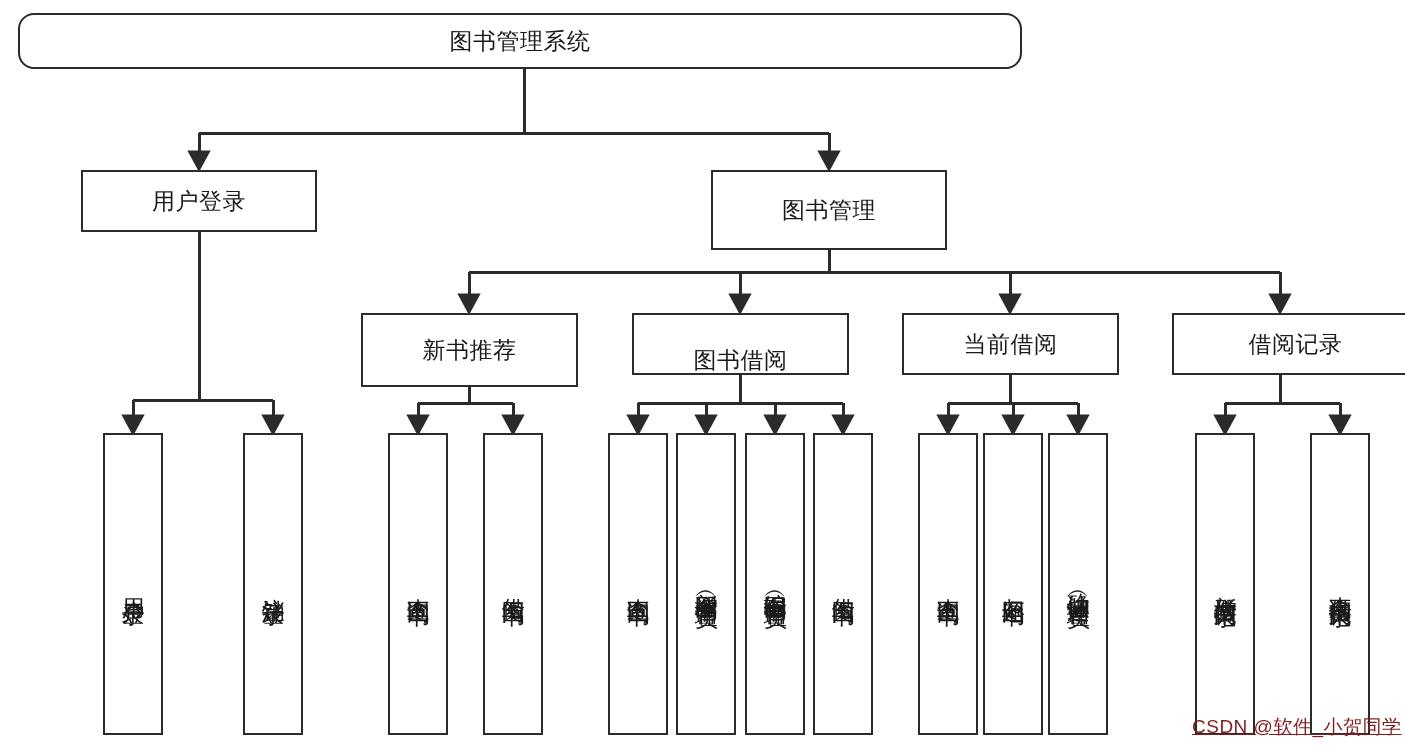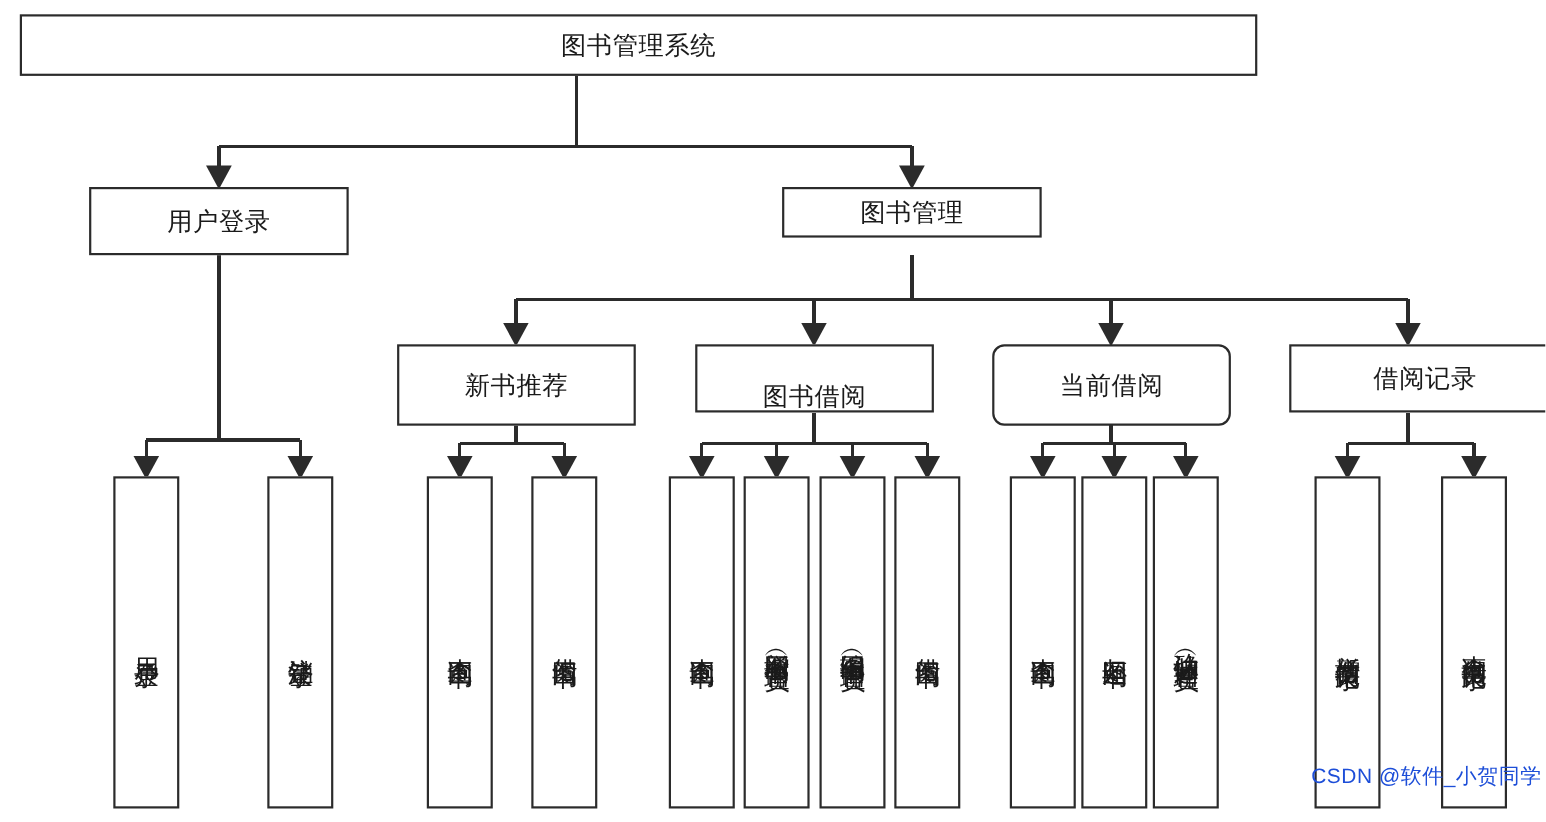--- a/index.html
+++ b/index.html
@@ -110,38 +110,38 @@
       <path d="M1013,403 L1013,424" marker-end="url(#arrow)"></path>
       <path d="M1078,403 L1078,424" marker-end="url(#arrow)"></path>
 
       <path d="M1280,375 L1280,403"></path>
       <path d="M1225,403 L1340,403"></path>
       <path d="M1225,403 L1225,424" marker-end="url(#arrow)"></path>
       <path d="M1340,403 L1340,424" marker-end="url(#arrow)"></path>
     </g>
   </svg>
 
-  <div class="node horiz" style="left: 18px; top: 13px; width: 1125px; height: 56px; border-color: rgb(43, 43, 43); background: rgb(255, 255, 255);">
+  <div class="node horiz" style="left: 18px; top: 13px; width: 1004px; height: 56px; border-color: rgb(43, 43, 43); background: rgb(255, 255, 255); border-radius: 16px;">
     <span class="node-label">图书管理系统</span>
   </div>
 
   <div class="node horiz" style="left: 81px; top: 170px; width: 236px; height: 62px; border-color: rgb(43, 43, 43); background: rgb(255, 255, 255);">
     <span class="node-label">用户登录</span>
   </div>
-  <div class="node horiz" style="left: 711px; top: 170px; width: 236px; height: 46px; border-color: rgb(43, 43, 43); background: rgb(255, 255, 255);">
+  <div class="node horiz" style="left: 711px; top: 170px; width: 236px; height: 80px; border-color: rgb(43, 43, 43); background: rgb(255, 255, 255);">
     <span class="node-label">图书管理</span>
   </div>
 
   <div class="node horiz" style="left: 361px; top: 313px; width: 217px; height: 74px; border-color: rgb(43, 43, 43); background: rgb(255, 255, 255);">
     <span class="node-label">新书推荐</span>
   </div>
   <div class="node horiz" style="left: 632px; top: 313px; width: 217px; height: 62px; border-color: rgb(43, 43, 43); background: rgb(255, 255, 255); align-items: flex-end;">
     <span class="node-label">图书借阅</span>
   </div>
-  <div class="node horiz" style="left: 902px; top: 313px; width: 217px; height: 74px; border-color: rgb(43, 43, 43); background: rgb(255, 255, 255); border-radius: 11px;">
+  <div class="node horiz" style="left: 902px; top: 313px; width: 217px; height: 62px; border-color: rgb(43, 43, 43); background: rgb(255, 255, 255);">
     <span class="node-label">当前借阅</span>
   </div>
   <div class="node horiz" style="left: 1172px; top: 313px; width: 247px; height: 62px; border-color: rgb(43, 43, 43); background: rgb(255, 255, 255);">
     <span class="node-label">借阅记录</span>
   </div>
 
   <div class="node vert" style="left: 103px; top: 433px; width: 60px; height: 302px; border-color: rgb(43, 43, 43); background: rgb(255, 255, 255);">
     <span class="node-label">用户登录</span>
   </div>
   <div class="node vert" style="left: 243px; top: 433px; width: 60px; height: 302px; border-color: rgb(43, 43, 43); background: rgb(255, 255, 255);">
@@ -174,15 +174,15 @@
   <div class="node vert" style="left: 1048px; top: 433px; width: 60px; height: 302px; border-color: rgb(43, 43, 43); background: rgb(255, 255, 255);">
     <span class="node-label">确认归还（管理员）</span>
   </div>
   <div class="node vert" style="left: 1195px; top: 433px; width: 60px; height: 302px; border-color: rgb(43, 43, 43); background: rgb(255, 255, 255);">
     <span class="node-label">新增借阅记录</span>
   </div>
   <div class="node vert" style="left: 1310px; top: 433px; width: 60px; height: 302px; border-color: rgb(43, 43, 43); background: rgb(255, 255, 255);">
     <span class="node-label">查询借阅记录</span>
   </div>
 
-  <div class="watermark" style="left: 1192px; top: 693px; color: #1d4ed8;">CSDN @软件_小贺同学</div>
+  <div class="watermark" style="left: 1192px; top: 714px; color: #7f1d1d; text-decoration: underline;">CSDN @软件_小贺同学</div>
 
 </div>
 
 </body></html>

